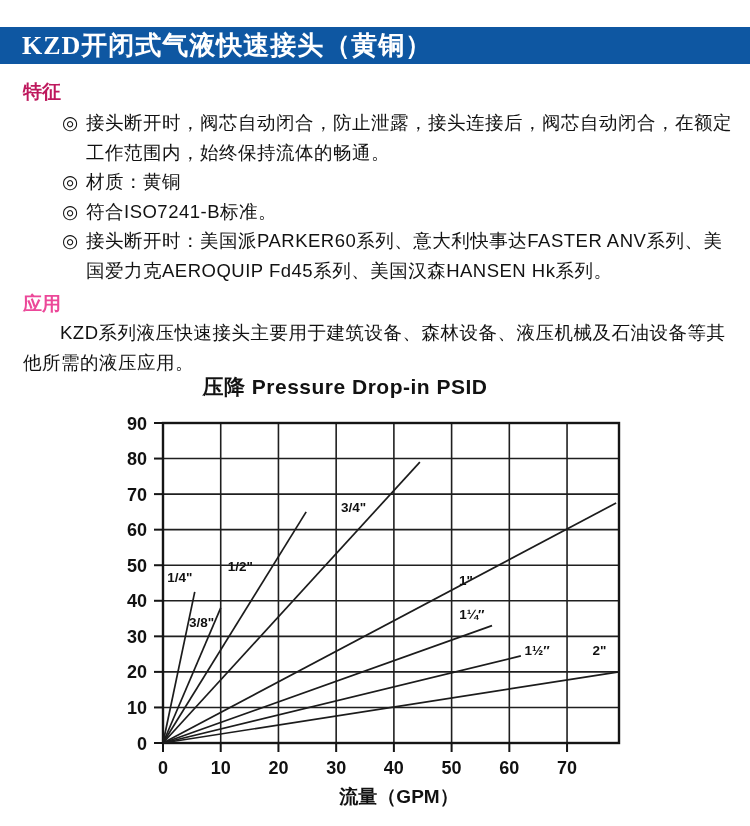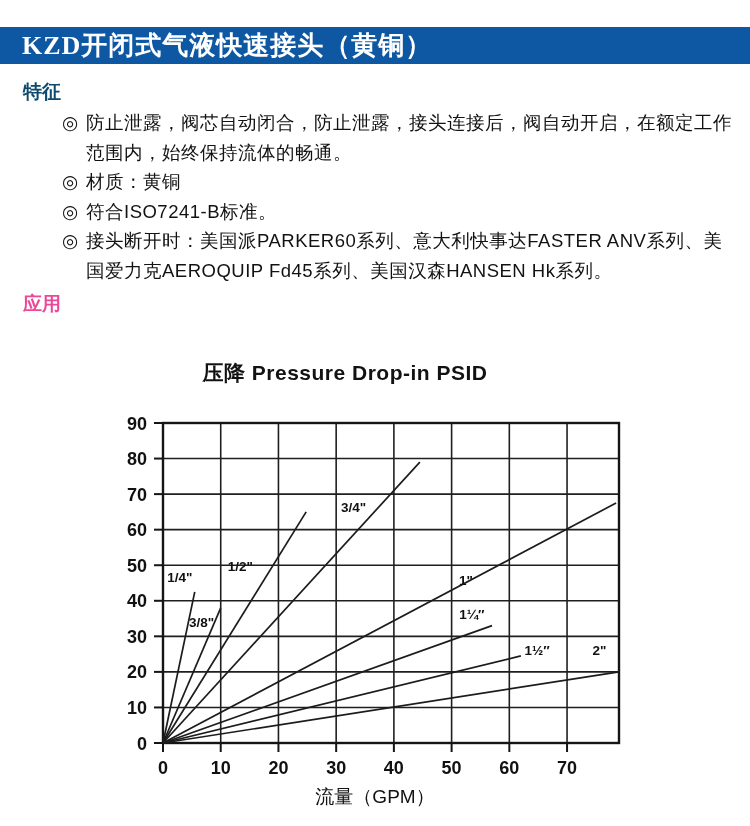--- a/index.html
+++ b/index.html
@@ -30,68 +30,69 @@
   .feature-item{display:flex;align-items:flex-start;}
   .bullet-marker{flex:0 0 24px;}
   .feature-text{flex:1 1 auto;letter-spacing:0.5px;}
   
   #application-paragraph{
     position:absolute;left:23px;top:318px;width:706px;
     font-size:18.5px;line-height:29.5px;letter-spacing:0.5px;text-indent:2em;
   }
   
   #chart-title{
-    position:absolute;left:0;top:359px;width:690px;text-align:center;
+    position:absolute;left:0;top:373px;width:690px;text-align:center;
     font-size:21px;font-weight:bold;letter-spacing:0.5px;
   }
   #pressure-drop-chart{position:absolute;left:0;top:405px;}
   #x-axis-title{
-    position:absolute;left:147px;top:784px;width:456px;text-align:center;
-    font-size:19px;font-weight:normal;
+    position:absolute;left:171px;top:784px;width:456px;text-align:center;
+    font-size:19px;font-weight:bold;
   }
   
   .grid{stroke:#1f1f1f;stroke-width:1.6;}
   .border{fill:none;stroke:#151515;stroke-width:2.4;}
   .tick{stroke:#151515;stroke-width:2;}
   .xlab,.ylab{font-family:"Liberation Sans",sans-serif;font-size:18px;font-weight:bold;fill:#111;}
   .series{fill:none;stroke:#1c1c1c;stroke-width:1.7;}
   .slab{font-family:"Liberation Sans",sans-serif;font-size:13.5px;font-weight:bold;fill:#111;}
 </style>
 </head>
 <body>
 
 <div id="page-root">
 
   <div id="header-banner" style="background: rgb(14, 87, 162);">
     <div id="page-title" style="color: rgb(255, 255, 255);">KZD开闭式气液快速接头（黄铜）</div>
   </div>
 
-  <div id="features-heading" class="section-heading" style="color: #0c4a6e; text-align: right;">特征</div>
+  <div id="features-heading" class="section-heading" style="color: #be185d; text-align: right;">特征</div>
 
   <div id="features-list">
     <div class="feature-item">
       <span class="bullet-marker">◎</span>
-      <span class="feature-text">防止泄露，阀芯自动闭合，防止泄露，接头连接后，阀自动开启，在额定工作范围内，始终保持流体的畅通。</span>
+      <span class="feature-text">接头断开时，阀芯自动闭合，防止泄露，接头连接后，阀芯自动闭合，在额定工作范围内，始终保持流体的畅通。</span>
     </div>
     <div class="feature-item">
       <span class="bullet-marker">◎</span>
       <span class="feature-text">材质：黄铜</span>
     </div>
     <div class="feature-item">
       <span class="bullet-marker">◎</span>
       <span class="feature-text">符合ISO7241-B标准。</span>
     </div>
     <div class="feature-item">
       <span class="bullet-marker">◎</span>
       <span class="feature-text">接头断开时：美国派PARKER60系列、意大利快事达FASTER ANV系列、美国爱力克AEROQUIP Fd45系列、美国汉森HANSEN Hk系列。</span>
     </div>
   </div>
 
   <div id="application-heading" class="section-heading" style="color: #ec4899;">应用</div>
 
+  <div id="application-paragraph">KZD系列液压快速接头主要用于建筑设备、森林设备、液压机械及石油设备等其他所需的液压应用。</div>
 
   <div id="chart-title">压降 Pressure Drop-in PSID</div>
 
   <svg id="pressure-drop-chart" width="750" height="378" viewBox="0 0 750 378" xmlns="http://www.w3.org/2000/svg">
       <line x1="220.72151898734177" y1="18" x2="220.72151898734177" y2="338" class="grid"></line>
       <line x1="278.44303797468353" y1="18" x2="278.44303797468353" y2="338" class="grid"></line>
       <line x1="336.16455696202536" y1="18" x2="336.16455696202536" y2="338" class="grid"></line>
       <line x1="393.88607594936707" y1="18" x2="393.88607594936707" y2="338" class="grid"></line>
       <line x1="451.60759493670884" y1="18" x2="451.60759493670884" y2="338" class="grid"></line>
       <line x1="509.32911392405066" y1="18" x2="509.32911392405066" y2="338" class="grid"></line>

